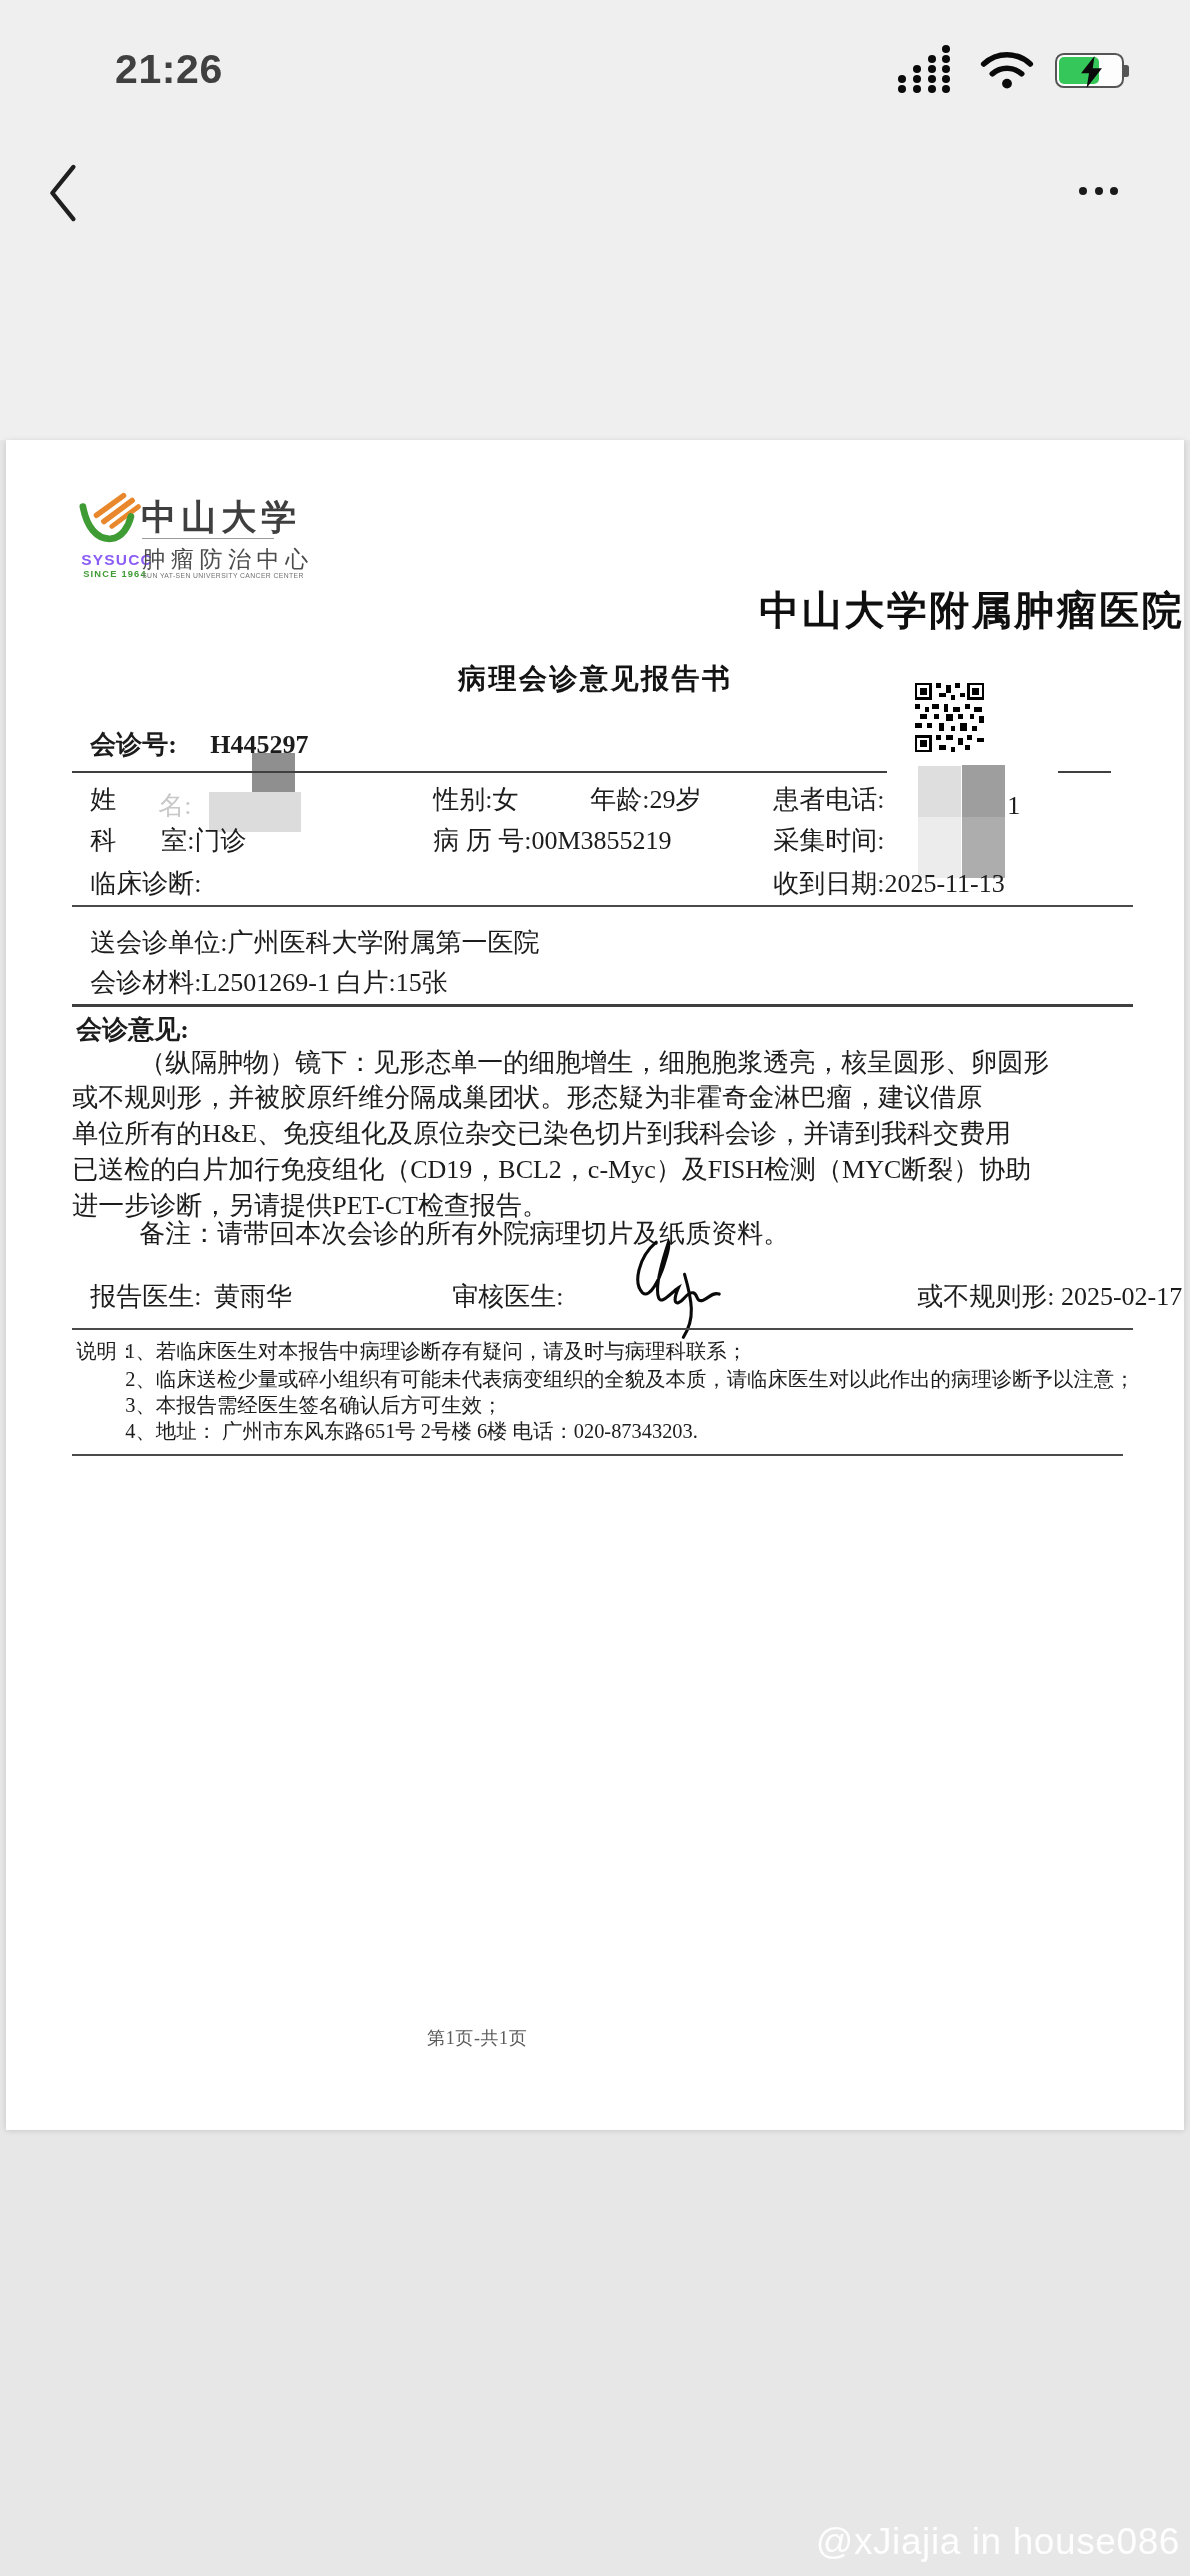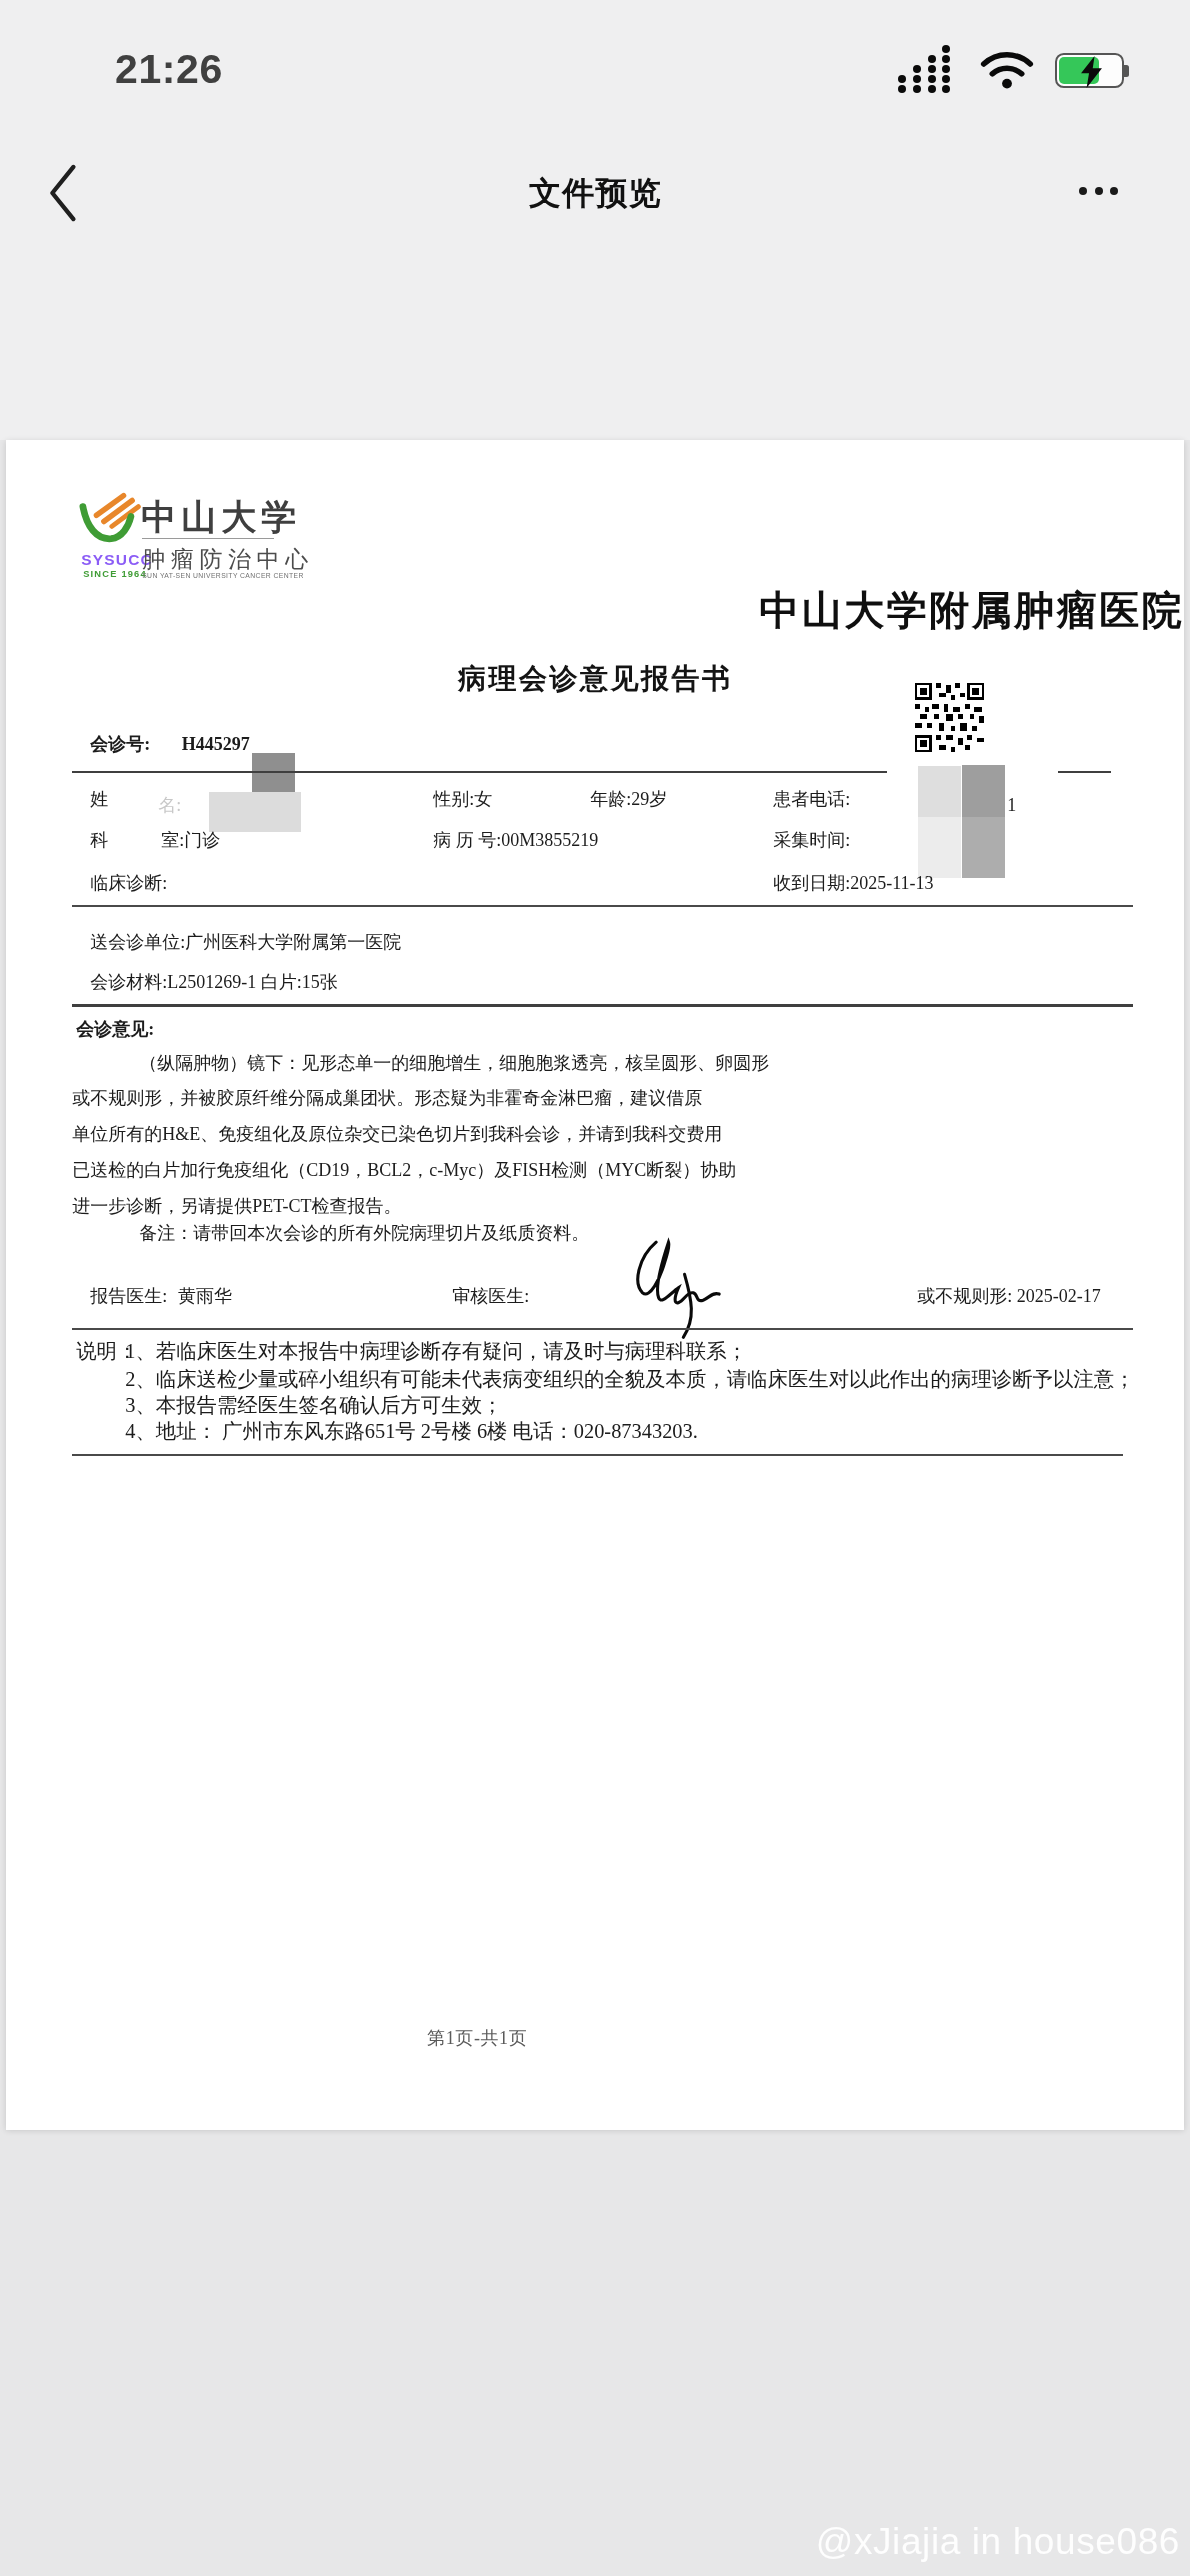--- a/index.html
+++ b/index.html
@@ -27,21 +27,21 @@
   .more-btn { position:absolute; left:1073px; top:181px; display:flex; gap:7.4px; padding:6.2px; cursor:pointer; }
   .more-btn i { width:8px; height:8px; border-radius:50%; background:#1a1a1a; }
 
   
   .preview { position:absolute; left:0; top:440px; width:1191px; height:2136px; background:#e7e7e8; }
   .doc {
     position:absolute; left:6.2px; top:0; width:1178px; height:1690px; background:#ffffff;
     box-shadow:0 1.2px 6.2px rgba(0,0,0,0.15);
     font-family:"Liberation Serif","DejaVu Serif",serif; color:#1c1c1c;
   }
-  .f40 { font-size:18px; line-height:31px; white-space:nowrap; }
+  .f40 { font-size:26px; line-height:31px; white-space:nowrap; }
   .f33 { font-size:20.4px; line-height:27px; white-space:nowrap; }
   .bold { font-weight:700; }
   .rule  { position:absolute; height:1.9px; background:#3f3f3f; }
   .rule2 { position:absolute; height:1.9px; border-top:1.9px solid #4a4a4a; border-bottom:1.9px solid #4a4a4a; background:#e5e5e5; }
 
   
   .logo-acronym { position:absolute; left:75px; top:111px; font-size:15.5px; font-weight:700; color:#8b5cf6; letter-spacing:1.2px; font-family:"Liberation Sans",sans-serif; }
   .logo-since   { position:absolute; left:77px; top:129px; font-size:9.3px; font-weight:700; color:#3f9c35; letter-spacing:1.2px; font-family:"Liberation Sans",sans-serif; }
   .logo-cn      { position:absolute; left:135px; top:54px;  font-size:35px; font-weight:700; color:#3f3f3f; letter-spacing:5px; }
   .logo-divider { position:absolute; left:136px; top:98px; width:132px; height:1.2px; background:#9a9a9a; }
@@ -104,21 +104,20 @@
       <svg width="21" height="32" viewBox="0 0 34 52">
         <polygon points="22,0 0,28 13,28 9,52 34,20 19,20" fill="#0a0a0a"></polygon>
       </svg>
     </span>
 
     <div class="back-btn">
       <svg width="35" height="62" viewBox="0 0 56 100">
         <polyline points="44,8 10,50 44,92" fill="none" stroke="#1f1f1f" stroke-width="7" stroke-linecap="round" stroke-linejoin="round"></polyline>
       </svg>
     </div>
-    <div class="nav-title">文件预览</div>
     <div class="more-btn">
         <i></i>
         <i></i>
         <i></i>
       </div>
   </div>
 
   <div class="preview">
     <div class="doc">
 

